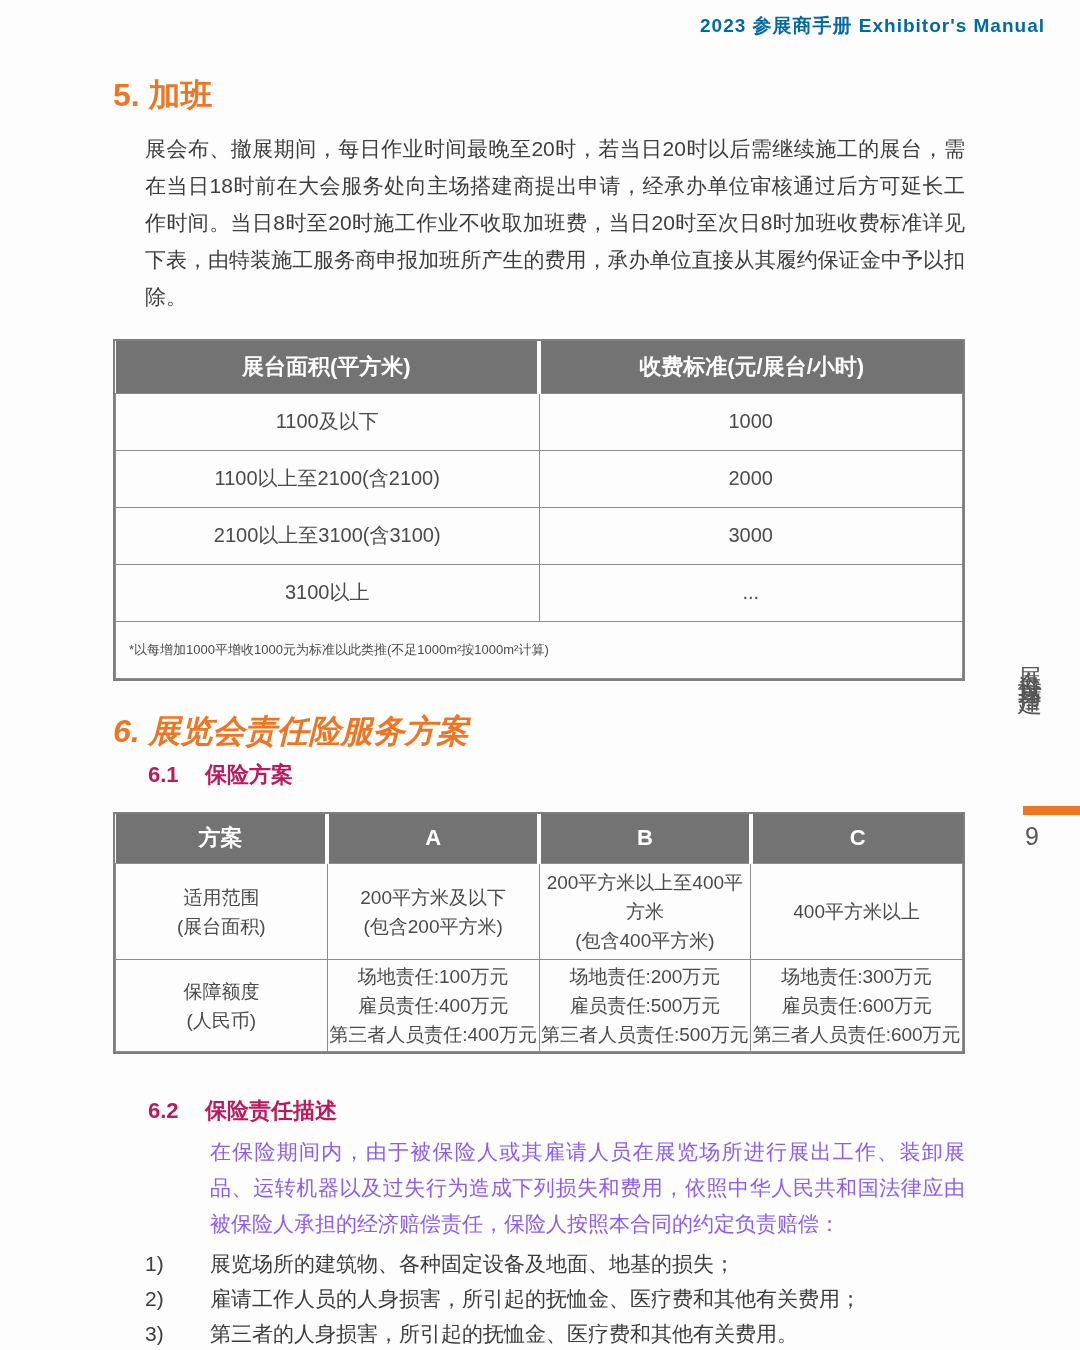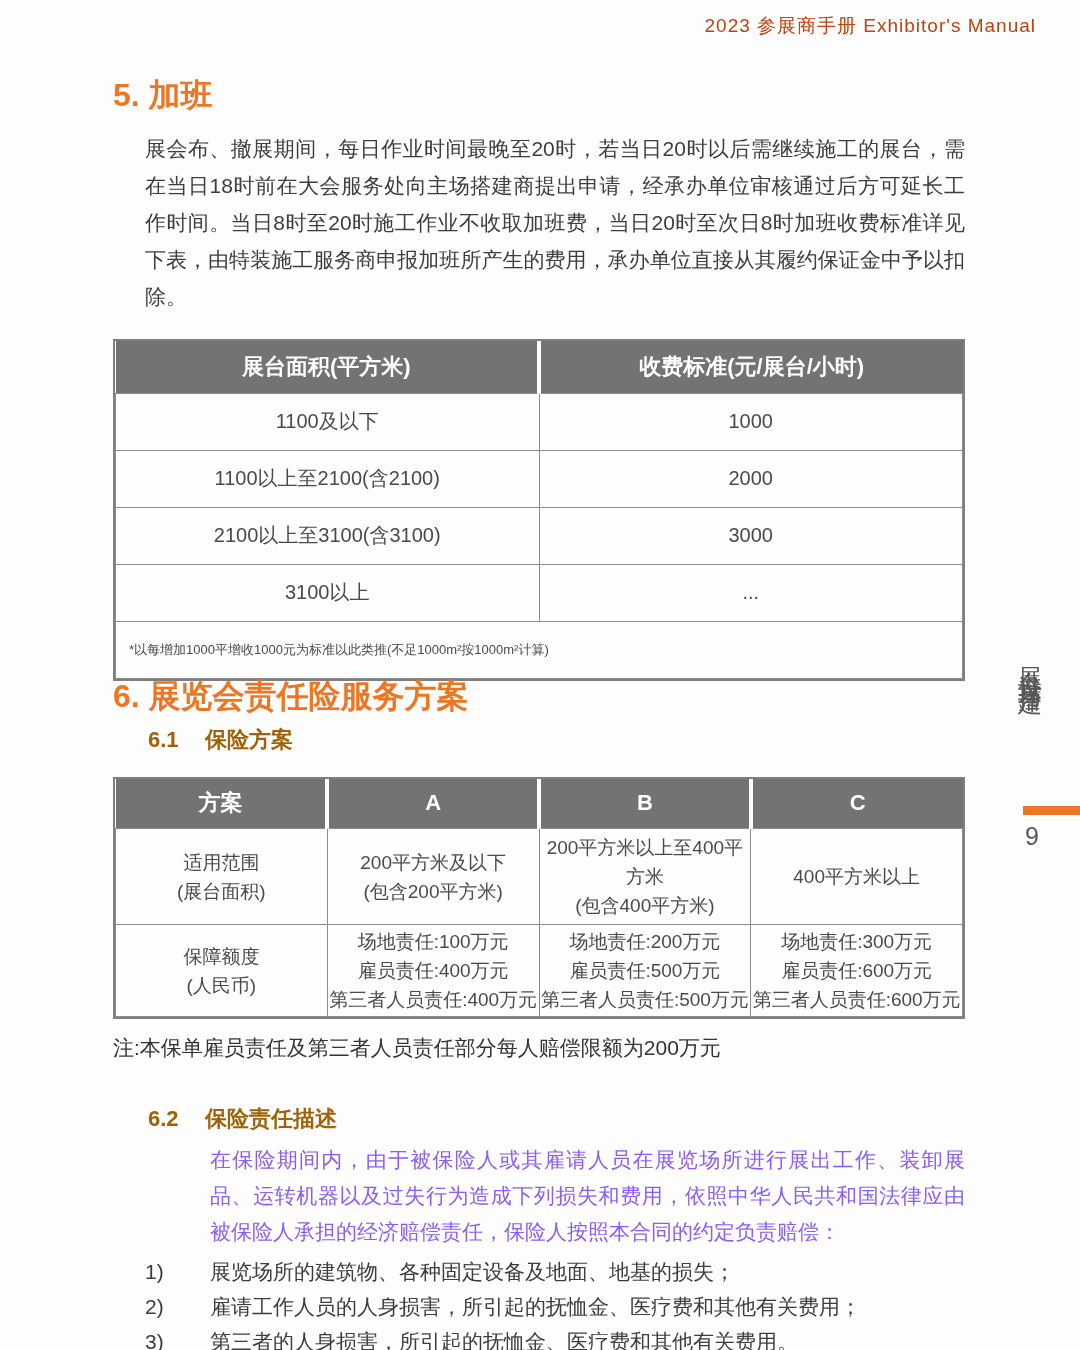--- a/index.html
+++ b/index.html
@@ -3,22 +3,22 @@
 <meta charset="utf-8">
 <style>
   * { margin:0; padding:0; box-sizing:border-box; }
   html,body { background:#e8e8e8; }
   .page {
     position:relative; width:1080px; height:1350px; background:#fdfdfd;
     font-family:"Liberation Sans","DejaVu Sans",sans-serif; overflow:hidden;
     margin:0 auto;
   }
   .doc-header {
-    position:absolute; top:13px; right:44px;
-    font-size:19px; font-weight:normal; color:#c2410c; letter-spacing:1px;
+    position:absolute; top:13px; right:35px;
+    font-size:19px; font-weight:bold; color:#0369a1; letter-spacing:1px;
   }
   .content { position:absolute; left:113px; top:80px; width:852px; }
 
   .sec-title { color:#ee7623; font-size:32px; font-weight:bold; line-height:30px; }
   .para {
     margin:20px 0 0 32px; font-size:21px; line-height:37px;
     color:#3d3d3d; font-weight:500; text-align:justify;
   }
 
   table { width:100%; border-collapse:collapse; table-layout:fixed; }
@@ -28,21 +28,21 @@
     height:52px; text-align:center; vertical-align:middle;
   }
   th + th { border-left:4px solid #fdfdfd; }
   td {
     border:1px solid #8c8c8c; color:#4a4a4a; font-weight:500;
     text-align:center; vertical-align:middle; font-size:20px;
   }
   .t1 td { height:57px;margin-top:40px; }
   .t1 .footnote-cell { text-align:left; padding-left:13px; font-size:13px; height:57px; }
 
-  .sub-title { margin-top:14px; color:#a16207; font-size:22px; font-weight:bold; }
+  .sub-title { margin-top:14px; color:#be185d; font-size:22px; font-weight:bold; }
   .sub-num { display:inline-block; margin-left:35px; width:57px; }
 
   .t2 th { font-size:22px; height:50px; }
   .t2 td { font-size:19px; line-height:29px; }
   .t2 .r1 td { height:96px; }
   .t2 .r2 td { height:92px; }
   .cell-line { display:block; }
 
   .note { margin-top:15px; font-size:21px; color:#333333; font-weight:500; }
 
@@ -99,21 +99,21 @@
           <td>3100以上</td>
           <td>...</td>
         </tr>
         <tr>
           <td class="footnote-cell" colspan="2">*以每增加1000平增收1000元为标准以此类推(不足1000m²按1000m²计算)</td>
         </tr>
       </tbody>
         </table>
     </div>
 
-    <div class="sec-title" style="">6. 展览会责任险服务方案</div>
+    <div class="sec-title" style="margin-top:35px;font-style:italic;">6. 展览会责任险服务方案</div>
 
     <div class="sub-title">
       <span class="sub-num">6.1</span><span>保险方案</span>
     </div>
 
     <div class="tbl-wrap" style="margin-top:22px;">
       <table class="t2">
         <tbody>
             <tr>
           <th style="width:25%">方案</th>
@@ -156,21 +156,20 @@
           <td>
             <span class="cell-line">场地责任:300万元</span>
             <span class="cell-line">雇员责任:600万元</span>
             <span class="cell-line">第三者人员责任:600万元</span>
           </td>
         </tr>
       </tbody>
         </table>
     </div>
 
-    <div class="note">注:本保单雇员责任及第三者人员责任部分每人赔偿限额为200万元</div>
 
     <div class="sub-title" style="margin-top:42px;">
       <span class="sub-num">6.2</span><span>保险责任描述</span>
     </div>
 
     <div class="intro">在保险期间内，由于被保险人或其雇请人员在展览场所进行展出工作、装卸展品、运转机器以及过失行为造成下列损失和费用，依照中华人民共和国法律应由被保险人承担的经济赔偿责任，保险人按照本合同的约定负责赔偿：</div>
 
     <div class="olist">
       <div class="li">
         <span class="num">1)</span>

